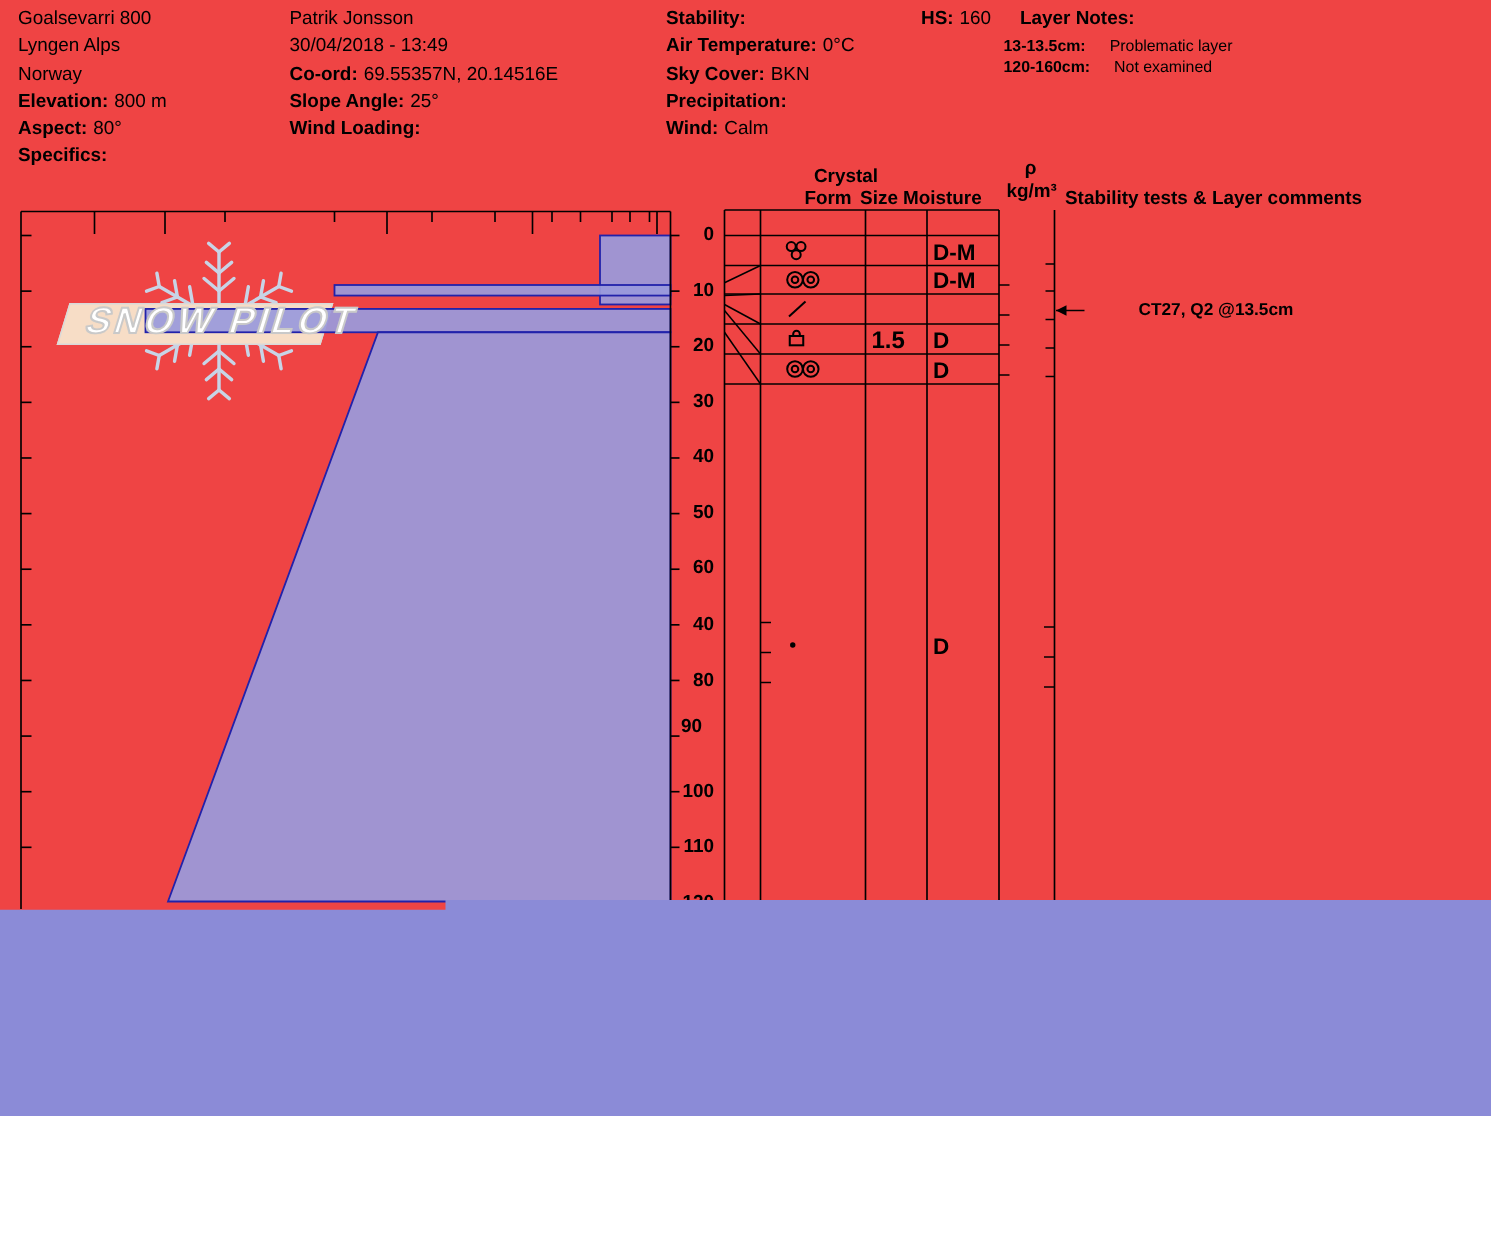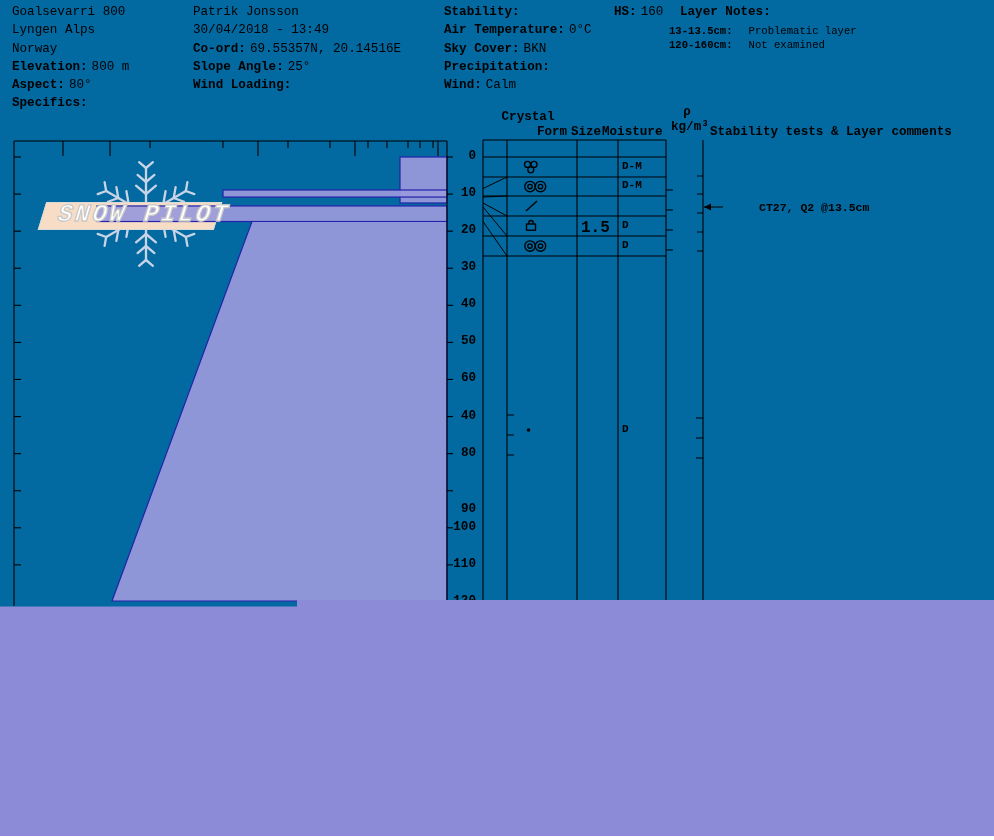--- a/index.html
+++ b/index.html
@@ -1,33 +1,33 @@
 <!DOCTYPE html>
 <html><head>
 <meta charset="utf-8">
 <style>
   html,body{margin:0;padding:0;background:#fff;}
-  .page{position:relative;width:994px;height:836px;background:#0369a1;
-        font-family:Liberation Mono, monospace;color:#000;overflow:hidden;}
+  .page{position:relative;width:994px;height:744px;background:#ef4444;
+        font-family:Liberation Sans, sans-serif;color:#000;overflow:hidden;}
   .t{position:absolute;white-space:nowrap;}
   .hl{font-size:12.6px;line-height:18.3px;}
   .hl .lbl{font-weight:bold;margin-right:4px;}
   .hl .lbl:empty{margin:0;}
   .small-line{font-size:10.6px;line-height:14px;}
   .small-line .rng{font-weight:bold;margin-right:16px;}
   .colhead{position:absolute;font-weight:bold;font-size:12.6px;white-space:nowrap;z-index:3;}
   #depth-labels .depth{position:absolute;left:446px;width:30px;text-align:right;
         font-weight:bold;font-size:12.6px;z-index:1;}
   #chart-svg{position:absolute;left:0;top:0;z-index:2;}
   .bar{fill:rgba(154,154,220,0.93);stroke:#2222aa;stroke-width:1.2;}
   .block{fill:#8b8bd7;stroke:none;}
   .gl{stroke:#000;stroke-width:1.1;}
   .ldr{stroke:#000;stroke-width:1;}
   .sym{stroke:#000;stroke-width:1.35;fill:none;}
-  .moist{position:absolute;font-weight:bold;font-size:11px;z-index:3;}
+  .moist{position:absolute;font-weight:bold;font-size:15px;z-index:3;}
   .sizev{position:absolute;font-weight:bold;font-size:16px;z-index:3;}
   .comment{position:absolute;font-weight:bold;font-size:11.5px;z-index:3;}
   .banner{position:absolute;left:42px;top:202px;width:174px;height:26px;
         background:#f7ddc6;border:1.5px solid #d9d9d9;transform:skewX(-17deg);z-index:1;}
   .logo-text{position:absolute;left:58px;top:201px;height:27px;line-height:27px;
         font-weight:bold;font-size:24.5px;letter-spacing:2.5px;color:#ffffff;
         -webkit-text-stroke:1.3px #c9c9c9;text-shadow:0 0 1px #cccccc;
         transform:skewX(-17deg);z-index:3;}
   #flake-svg{position:absolute;left:0;top:0;z-index:0;}
 </style>
@@ -68,21 +68,21 @@
   <div class="t" style="left:680px;top:3px;">
     <div class="hl" style="font-weight:bold;">Layer Notes:</div>
     <div class="small-line" style="position:absolute;left:-11px;top:21px;">
       <span class="rng">13-13.5cm:</span><span>Problematic layer</span>
     </div>
     <div class="small-line" style="position:absolute;left:-11px;top:35px;">
       <span class="rng">120-160cm:</span><span>Not examined</span>
     </div>
   </div>
 
-  <div class="colhead" style="left:490px;top:110px;width:76px;text-align:center;">Crystal</div>
+  <div class="colhead" style="left:526px;top:110px;width:76px;text-align:center;">Crystal</div>
   <div class="colhead" style="left:504px;top:125px;width:46px;text-align:center;margin-left:25px;">Form</div>
   <div class="colhead" style="left:563px;top:125px;width:46px;text-align:center;">Size</div>
   <div class="colhead" style="left:602px;top:125px;width:54px;">Moisture</div>
   <div class="colhead" style="left:671px;top:105px;width:32px;text-align:center;">ρ</div>
   <div class="colhead" style="left:671px;top:120px;width:32px;text-align:center;">kg/m³</div>
   <div class="colhead" style="left:710px;top:125px;">Stability tests &amp; Layer comments</div>
 
   <svg id="flake-svg" width="994" height="840" viewBox="0 0 994 840">
       <g stroke="#c8d4e6" stroke-width="2.3" stroke-linecap="round" fill="none">
         <line x1="146" y1="214" x2="146" y2="168"></line>
@@ -135,21 +135,21 @@
   <div id="depth-labels">
       <div class="depth" style="top: 149px;">0</div>
       <div class="depth" style="top: 186.08px;">10</div>
       <div class="depth" style="top: 223.16px;">20</div>
       <div class="depth" style="top: 260.24px;">30</div>
       <div class="depth" style="top: 297.32px;">40</div>
       <div class="depth" style="top: 334.4px;">50</div>
       <div class="depth" style="top: 371.48px;">60</div>
       <div class="depth" style="top: 408.56px;">40</div>
       <div class="depth" style="top: 445.64px;">80</div>
-      <div class="depth" style="top: 502px;">90</div>
+      <div class="depth" style="top: 477px; text-align: center;">90</div>
       <div class="depth" style="top: 519.8px;">100</div>
       <div class="depth" style="top: 556.88px;">110</div>
       <div class="depth" style="top: 593.96px;">120</div>
     </div>
 
   <svg id="chart-svg" width="994" height="840" viewBox="0 0 994 840">
       <g>
         <rect class="bar" x="400" y="157" width="47" height="45.97919999999999"></rect>
         <rect class="bar" x="223" y="190.0012" width="224" height="7.045199999999994"></rect>
         <rect class="bar" x="97" y="205.9456" width="350" height="15.573599999999999"></rect>

